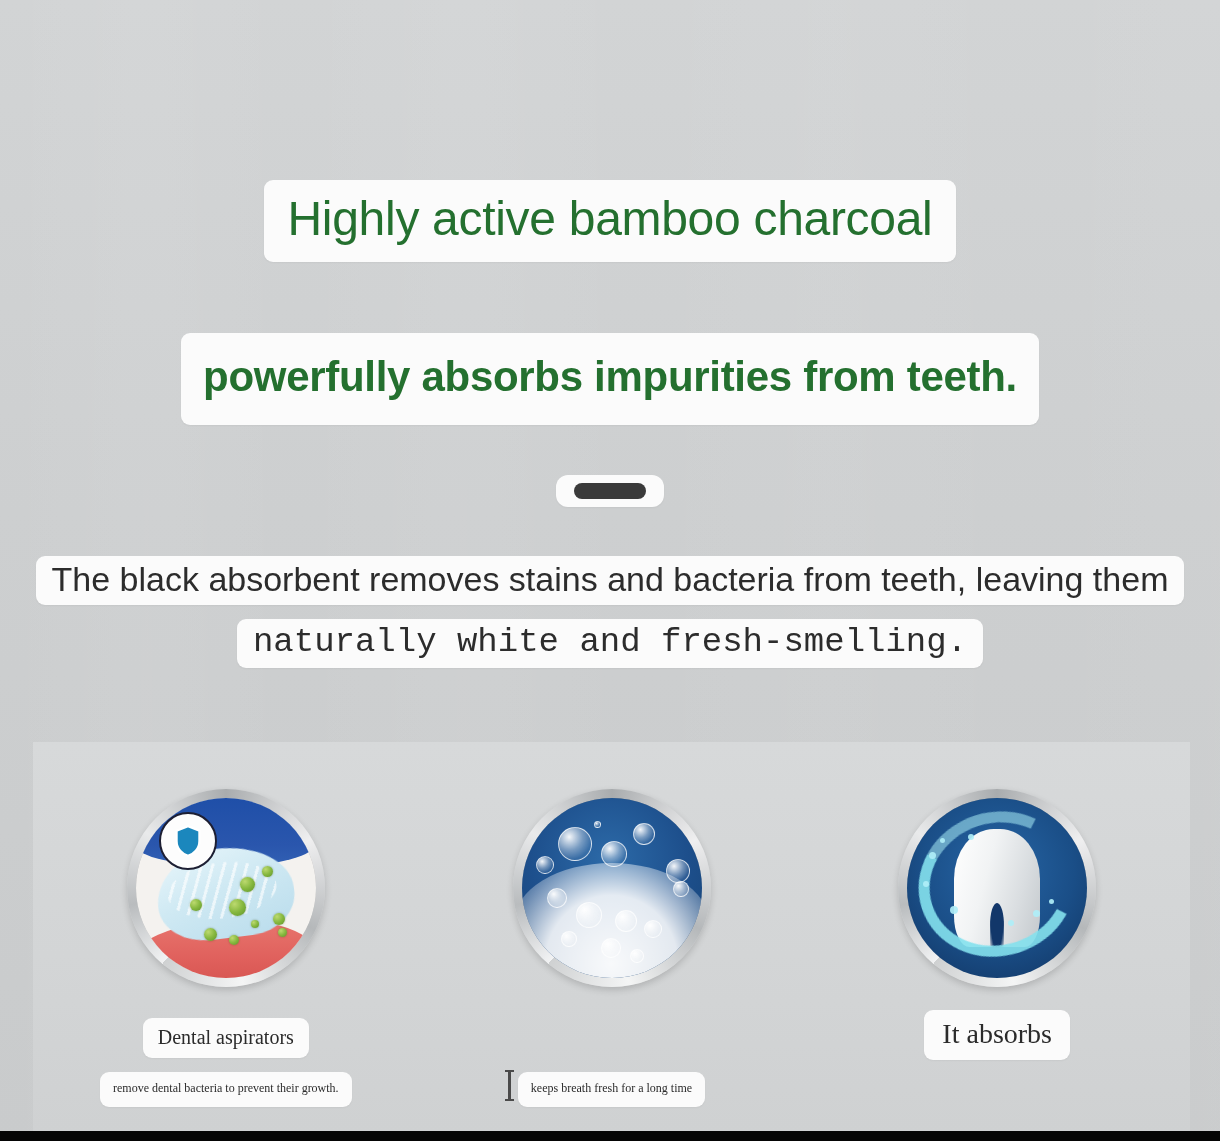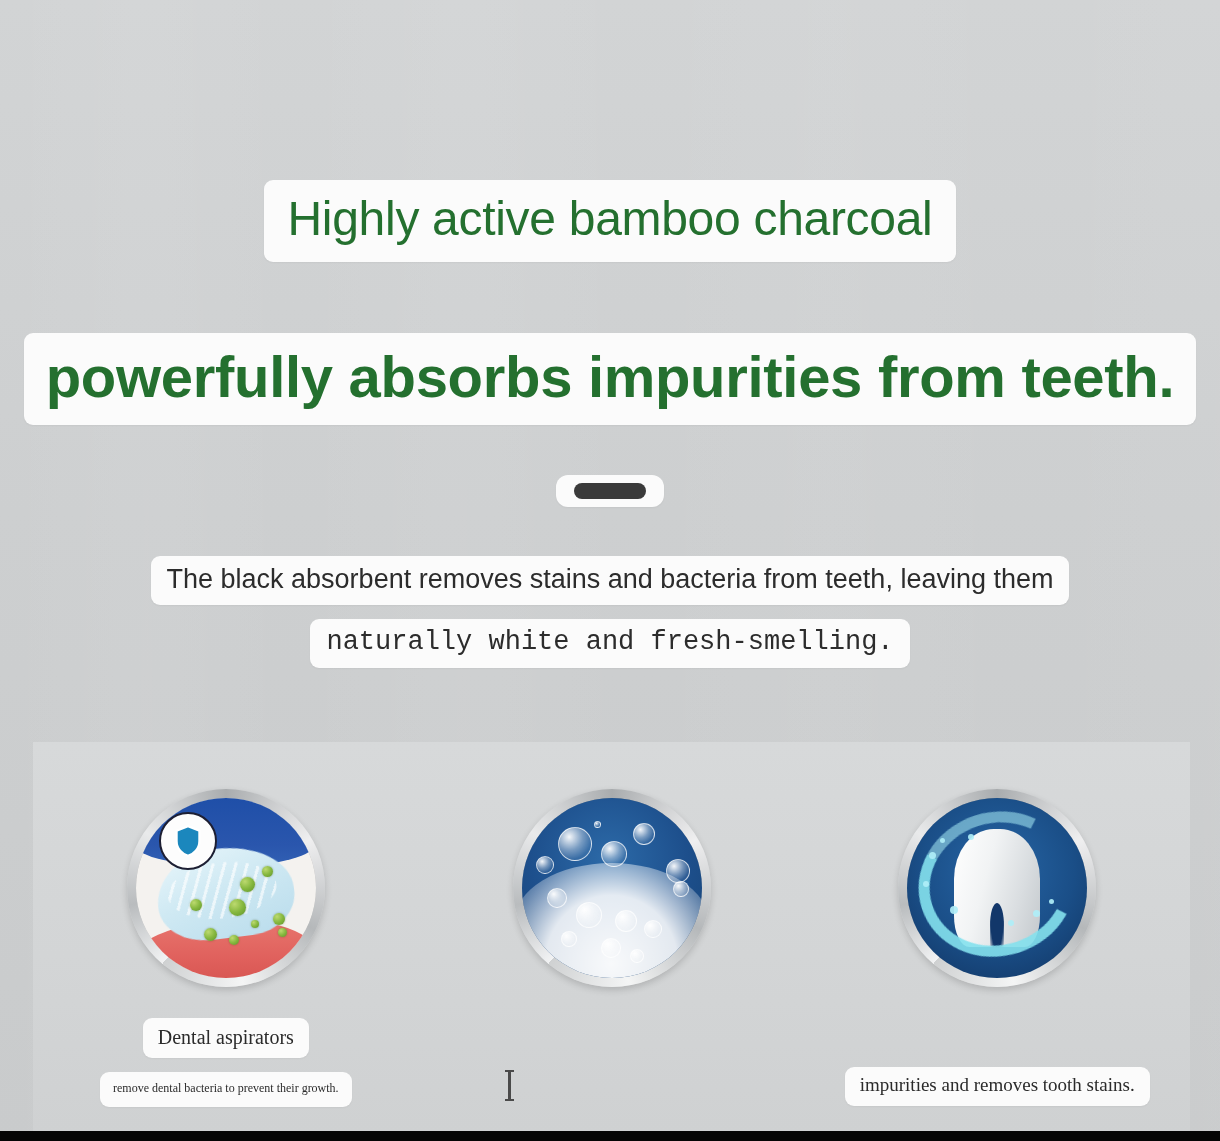--- a/index.html
+++ b/index.html
@@ -59,21 +59,21 @@
     white-space: nowrap;
   }
 
   #headline-1 {
     font-size: 48px;
     line-height: 58px;
     padding: 10px 24px 14px;
   }
 
   #headline-2 {
-    font-size: 58px;
+    font-size: 42px;
     line-height: 68px;
     font-weight: 700;
     padding: 10px 22px 14px;
   }
 
   
   #divider-wrap {
     position: absolute;
     top: 475px;
     left: 0;
@@ -98,21 +98,21 @@
     position: absolute;
     left: 0;
     right: 0;
     text-align: center;
   }
   #body-line-1-wrap { top: 556px; }
   #body-line-2-wrap { top: 619px; font-family: Liberation Mono, monospace; }
 
   .body-line {
     color: #2c2c2c;
-    font-size: 27px;
+    font-size: 34px;
     line-height: 33px;
     padding: 7px 16px 9px;
     white-space: nowrap;
     font-weight: 400;
   }
 
   
   #feature-panel {
     position: absolute;
     left: 33px;
@@ -370,41 +370,44 @@
             <div class="bub" style="left:14%;top:50%;width:20px;height:20px;"></div>
             <div class="bub" style="left:30%;top:58%;width:26px;height:26px;"></div>
             <div class="bub" style="left:52%;top:62%;width:22px;height:22px;"></div>
             <div class="bub" style="left:68%;top:68%;width:18px;height:18px;"></div>
             <div class="bub" style="left:22%;top:74%;width:16px;height:16px;"></div>
             <div class="bub" style="left:44%;top:78%;width:20px;height:20px;"></div>
             <div class="bub" style="left:60%;top:84%;width:14px;height:14px;"></div>
           </div>
         </div>
       </div>
+      <div class="cap-sub-row">
+        <span class="chip caption-sub">keeps breath fresh for a long time</span>
+      </div>
     </div>
 
     <div class="feature-col">
       <div class="circle-frame">
         <div class="circle-inner">
           <div class="art-tooth">
             <div class="big-tooth"></div>
             <div class="splash"></div>
             <div class="drop" style="left:12%;top:30%;width:7px;height:7px;"></div>
             <div class="drop" style="left:18%;top:22%;width:5px;height:5px;"></div>
             <div class="drop" style="left:9%;top:46%;width:6px;height:6px;"></div>
             <div class="drop" style="left:24%;top:60%;width:8px;height:8px;"></div>
             <div class="drop" style="left:34%;top:20%;width:6px;height:6px;"></div>
             <div class="drop" style="left:70%;top:62%;width:7px;height:7px;"></div>
             <div class="drop" style="left:79%;top:56%;width:5px;height:5px;"></div>
             <div class="drop" style="left:56%;top:68%;width:6px;height:6px;"></div>
           </div>
         </div>
       </div>
-      <div class="cap-sub-row raised">
-        <span class="chip caption-sub large">impurities and removes tooth stains.</span>
+      <div class="cap-title-row raised">
+        <span class="chip caption-title large">It absorbs</span>
       </div>
     </div>
 
   </div>
 </div>
 
 <div id="text-caret"></div>
 <div id="bottom-strip"></div>
 
 </body></html>

